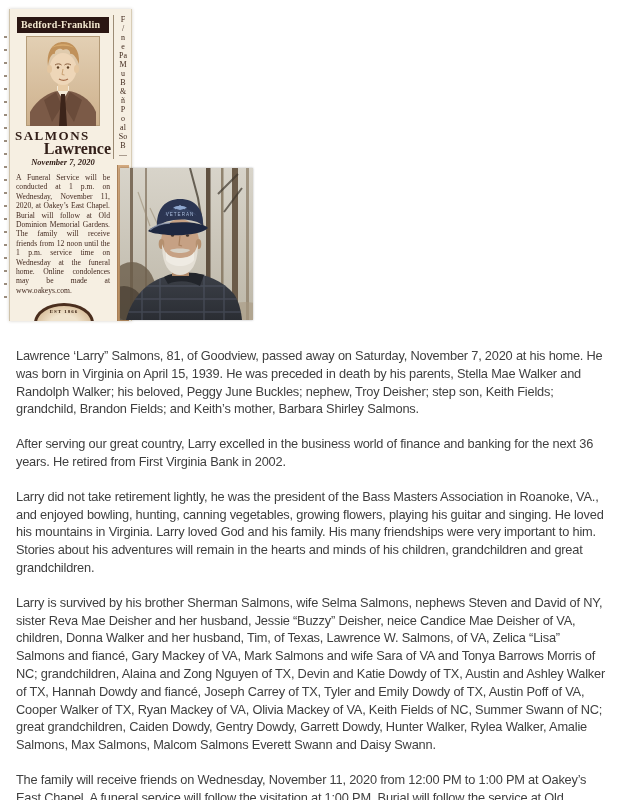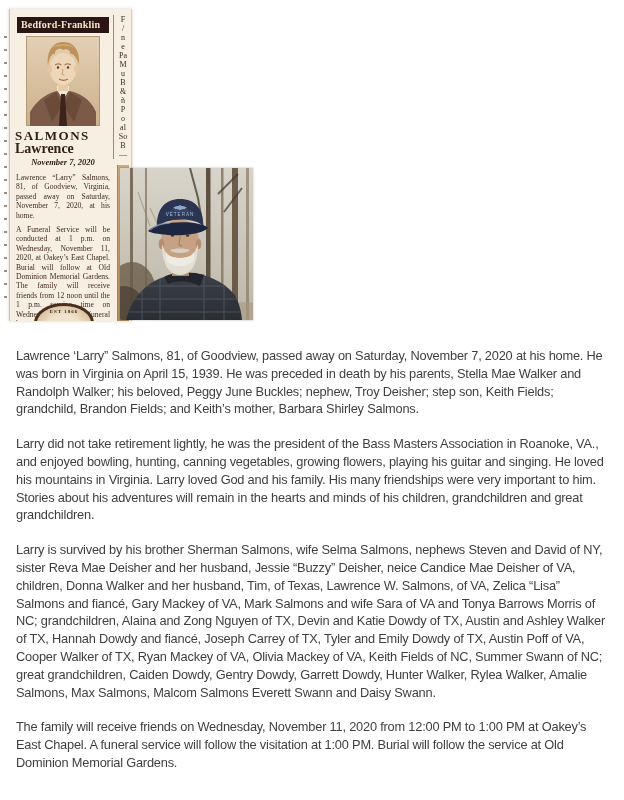--- a/index.html
+++ b/index.html
@@ -25,22 +25,22 @@
     margin:8px 2px 3px 2px; height:16px; background:#2b1613; color:#f2e7cf;
     font-family:"Liberation Serif", serif; font-weight:bold; font-size:10px;
     line-height:16px; padding:0 4px; letter-spacing:.2px; white-space:nowrap;
   }
   .young-photo { display:block; width:74px; height:90px; margin:1px auto 2px auto; }
   .clip-name {
     font-family:"Liberation Serif", serif; font-weight:bold; font-size:13px;
     color:#33201a; letter-spacing:1.5px; line-height:15px;
   }
   .clip-first {
-    font-family:"Liberation Serif", serif; font-weight:bold; font-size:14px;
-    color:#33201a; text-align:left; line-height:12px;
+    font-family:"Liberation Serif", serif; font-weight:bold; font-size:16px;
+    color:#33201a; text-align:right; line-height:12px;
   }
   .clip-date {
     font-family:"Liberation Serif", serif; font-weight:bold; font-style:italic;
     font-size:8.5px; color:#33201a; text-align:center; line-height:11px; margin:2px 0 5px 0;
   }
   .clip-para {
     font-family:"Liberation Serif", serif; font-size:7.6px; line-height:9.4px;
     color:#43291f; text-align:justify; margin:0 1px 5px 1px;
   }
   .clip-logo {
@@ -123,21 +123,20 @@
         <path d="M38.5,29 C40,27.5 43,27.5 45,29" stroke="#8a5f3e" stroke-width="1" fill="none"></path>
         <circle cx="32" cy="31.5" r="1.2" fill="#5e4024"></circle>
         <circle cx="42" cy="31.5" r="1.2" fill="#5e4024"></circle>
         <path d="M37,33 L36,38.5 L38.5,39" stroke="#c9a173" stroke-width="1" fill="none"></path>
         <path d="M33,43 C35.5,44.5 39.5,44.5 42,43" stroke="#a26a48" stroke-width="1.2" fill="none"></path>
       </svg>
 
       <div class="clip-name">SALMONS</div>
       <div class="clip-first">Lawrence</div>
       <div class="clip-date">November 7, 2020</div>
-      <p class="clip-para">Lawrence “Larry” Salmons, 81, of Goodview, Virginia, passed away on Saturday, November 7, 2020, at his home.</p>
       <p class="clip-para">A Funeral Service will be conducted at 1 p.m. on Wednesday, November 11, 2020, at Oakey’s East Chapel. Burial will follow at Old Dominion Memorial Gardens. The family will receive friends from 12 noon until the 1 p.m. service time on Wednesday at the funeral home. Online condolences may be made at www.oakeys.com.</p>
     </div>
 
     <div class="clip-logo">
       <span>EST 1866</span>
     </div>
 
     <div class="sliver">F
 /
 n
@@ -213,18 +212,19 @@
     <path d="M28,63 C38,52 80,52 88,60 C82,66 64,68 48,67 C38,66 31,65 28,63 Z" fill="#1d2740"></path>
     <path d="M30,62 C36,57 44,55 50,55" stroke="#8d99b0" stroke-width="1.4" fill="none" opacity=".8"></path>
 
     <path d="M53,40 C56,37 64,37 67,40 L60,42 Z" fill="#8fa8d0"></path>
     <path d="M55,41 L60,37.5 L65,41" stroke="#8fa8d0" stroke-width="1" fill="none"></path>
     <text x="60" y="47.5" text-anchor="middle" font-family="Liberation Sans, sans-serif" font-size="4.6" letter-spacing="1" fill="#a9bcdc">VETERAN</text>
   </svg>
 
   <div class="obit">
     <p>Lawrence ‘Larry” Salmons, 81, of Goodview, passed away on Saturday, November 7, 2020 at his home. He was born in Virginia on April 15, 1939. He was preceded in death by his parents, Stella Mae Walker and Randolph Walker; his beloved, Peggy June Buckles; nephew, Troy Deisher; step son, Keith Fields; grandchild, Brandon Fields; and Keith’s mother, Barbara Shirley Salmons.</p>
+    <p>After serving our great country, Larry excelled in the business world of finance and banking for the next 36 years. He retired from First Virginia Bank in 2002.</p>
     <p>Larry did not take retirement lightly, he was the president of the Bass Masters Association in Roanoke, VA., and enjoyed bowling, hunting, canning vegetables, growing flowers, playing his guitar and singing. He loved his mountains in Virginia. Larry loved God and his family. His many friendships were very important to him. Stories about his adventures will remain in the hearts and minds of his children, grandchildren and great grandchildren.</p>
     <p>Larry is survived by his brother Sherman Salmons, wife Selma Salmons, nephews Steven and David of NY, sister Reva Mae Deisher and her husband, Jessie “Buzzy” Deisher, neice Candice Mae Deisher of VA, children, Donna Walker and her husband, Tim, of Texas, Lawrence W. Salmons, of VA, Zelica “Lisa” Salmons and fiancé, Gary Mackey of VA, Mark Salmons and wife Sara of VA and Tonya Barrows Morris of NC; grandchildren, Alaina and Zong Nguyen of TX, Devin and Katie Dowdy of TX, Austin and Ashley Walker of TX, Hannah Dowdy and fiancé, Joseph Carrey of TX, Tyler and Emily Dowdy of TX, Austin Poff of VA, Cooper Walker of TX, Ryan Mackey of VA, Olivia Mackey of VA, Keith Fields of NC, Summer Swann of NC; great grandchildren, Caiden Dowdy, Gentry Dowdy, Garrett Dowdy, Hunter Walker, Rylea Walker, Amalie Salmons, Max Salmons, Malcom Salmons Everett Swann and Daisy Swann.</p>
     <p>The family will receive friends on Wednesday, November 11, 2020 from 12:00 PM to 1:00 PM at Oakey’s East Chapel. A funeral service will follow the visitation at 1:00 PM. Burial will follow the service at Old Dominion Memorial Gardens.</p>
   </div>
 
 </div>
 
 </body></html>

